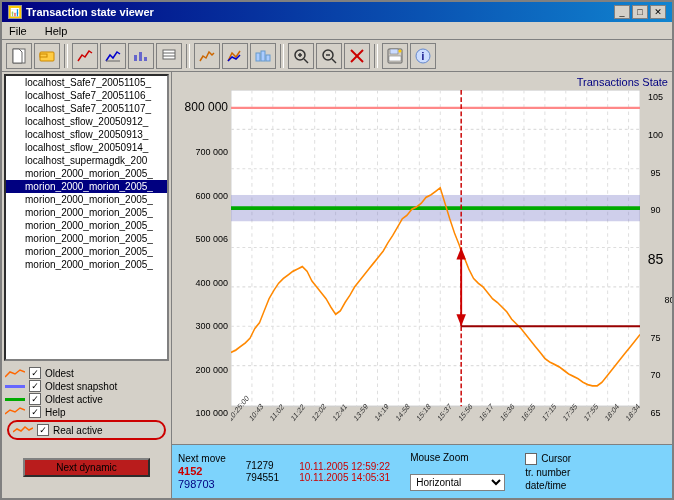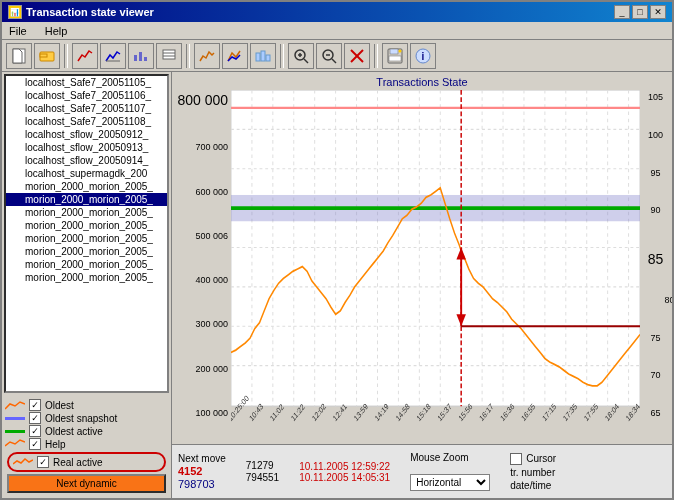--- a/index.html
+++ b/index.html
@@ -30,49 +30,49 @@
     .file-item.selected { background: #000080; color: white; }
     
     .legend { padding: 3px; flex-shrink: 0; }
     .legend-item { display: flex; align-items: center; gap: 4px; margin: 1px 0; font-size: 10px; }
     .legend-cb { width: 12px; height: 12px; border: 1px solid #666; background: white; flex-shrink: 0; display: flex; align-items: center; justify-content: center; font-size: 9px; cursor: pointer; }
     .legend-line { width: 20px; height: 3px; flex-shrink: 0; }
     .legend-label { font-size: 10px; }
     
     .real-active-box { border: 2px solid #cc0000; border-radius: 12px; padding: 2px 4px; margin: 2px; display: flex; align-items: center; gap: 4px; }
     
-    .next-dynamic-btn { background: #f97316; border: 2px outset #808080; padding: 2px 6px; margin: 2px; text-align: center; cursor: pointer; font-size: 10px; }
+    .next-dynamic-btn { background: #b91c1c; border: 2px outset #808080; padding: 2px 6px; margin: 18px; text-align: center; cursor: pointer; font-size: 10px; }
     
     .main-chart-area { flex: 1; display: flex; flex-direction: column; background: #d4d0c8; }
     
     .chart-container { flex: 1; position: relative; padding: 4px; }
     
-    .chart-title { text-align: center; font-size: 11px; color: #000080; margin-bottom: 2px; }
+    .chart-title { text-align: right; font-size: 11px; color: #000080; margin-bottom: 2px; }
     
     .chart-wrapper { position: relative; width: 100%; height: calc(100% - 18px); display: flex; }
     
     .y-axis-left { width: 55px; flex-shrink: 0; display: flex; flex-direction: column; justify-content: space-between; align-items: flex-end; padding-right: 3px; font-size: 9px; padding-top: 2px; padding-bottom: 18px; }
     
     .chart-svg-area { flex: 1; position: relative; }
     
     .y-axis-right { width: 28px; flex-shrink: 0; display: flex; flex-direction: column; justify-content: space-between; align-items: center; padding-left: 3px; font-size: 9px; padding-top: 2px; padding-bottom: 18px; }
     
-    .bottom-panel { height: 54px; border-top: 1px solid #808080; padding: 3px 6px; display: flex; align-items: center; gap: 20px; flex-shrink: 0; background: #e5e5e5; }
+    .bottom-panel { height: 54px; border-top: 1px solid #808080; padding: 3px 6px; display: flex; align-items: center; gap: 20px; flex-shrink: 0; background: #7dd3fc; }
     
     .bottom-left { display: flex; flex-direction: column; gap: 1px; }
     .bottom-label { font-size: 10px; color: black; }
     .bottom-value-red { font-size: 11px; color: #cc0000; font-weight: bold; }
     .bottom-value-blue { font-size: 11px; color: #000080; }
     
     .bottom-dates { display: flex; flex-direction: column; gap: 0; }
     .date-value { font-size: 10px; color: #cc0000; }
     
     .bottom-zoom { display: flex; flex-direction: column; gap: 11px; }
     .zoom-label { font-size: 10px; }
-    .zoom-select { font-size: 10px; width: 80px; padding: 1px; border: 1px solid #808080; background: white; }
+    .zoom-select { font-size: 10px; width: 95px; padding: 1px; border: 1px solid #808080; background: white; }
     
     .bottom-cursor { display: flex; flex-direction: column; gap: 2px; }
     .cursor-row { display: flex; align-items: center; gap: 4px; font-size: 10px; }
     .cursor-cb { width: 12px; height: 12px; border: 1px solid #666; background: white; }
   </style>
 </head>
 <body>
 
 <div class="window">
 
@@ -191,21 +191,20 @@
   </div>
 
   <div class="content">
 
     <div class="sidebar">
 
       <div class="file-list" id="file-list">
           <div class="file-item">localhost_Safe7_20051105_</div>
           <div class="file-item">localhost_Safe7_20051106_</div>
           <div class="file-item">localhost_Safe7_20051107_</div>
-          <div class="file-item">localhost_Safe7_20051108_</div>
           <div class="file-item">localhost_sflow_20050912_</div>
           <div class="file-item">localhost_sflow_20050913_</div>
           <div class="file-item">localhost_sflow_20050914_</div>
           <div class="file-item">localhost_supermagdk_200</div>
           <div class="file-item">morion_2000_morion_2005_</div>
           <div class="file-item selected">morion_2000_morion_2005_</div>
           <div class="file-item">morion_2000_morion_2005_</div>
           <div class="file-item">morion_2000_morion_2005_</div>
           <div class="file-item">morion_2000_morion_2005_</div>
           <div class="file-item">morion_2000_morion_2005_</div>
@@ -249,21 +248,21 @@
         <div class="next-dynamic-btn">Next dynamic</div>
       </div>
     </div>
 
     <div class="main-chart-area">
       <div class="chart-container">
         <div class="chart-title">Transactions State</div>
         <div class="chart-wrapper">
 
           <div class="y-axis-left" id="y-axis-left">
-              <span style="font-size: 14px;">800 000</span>
+              <span style="font-size: 12px; margin-top: 8px;">800 000</span>
               <span style="font-size: 9px;">700 000</span>
               <span style="font-size: 9px;">600 000</span>
               <span style="font-size: 9px;">500 006</span>
               <span style="font-size: 9px;">400 000</span>
               <span style="font-size: 9px;">300 000</span>
               <span style="font-size: 9px;">200 000</span>
               <span style="font-size: 9px;">100 000</span>
             </div>
 
           <div class="chart-svg-area">

